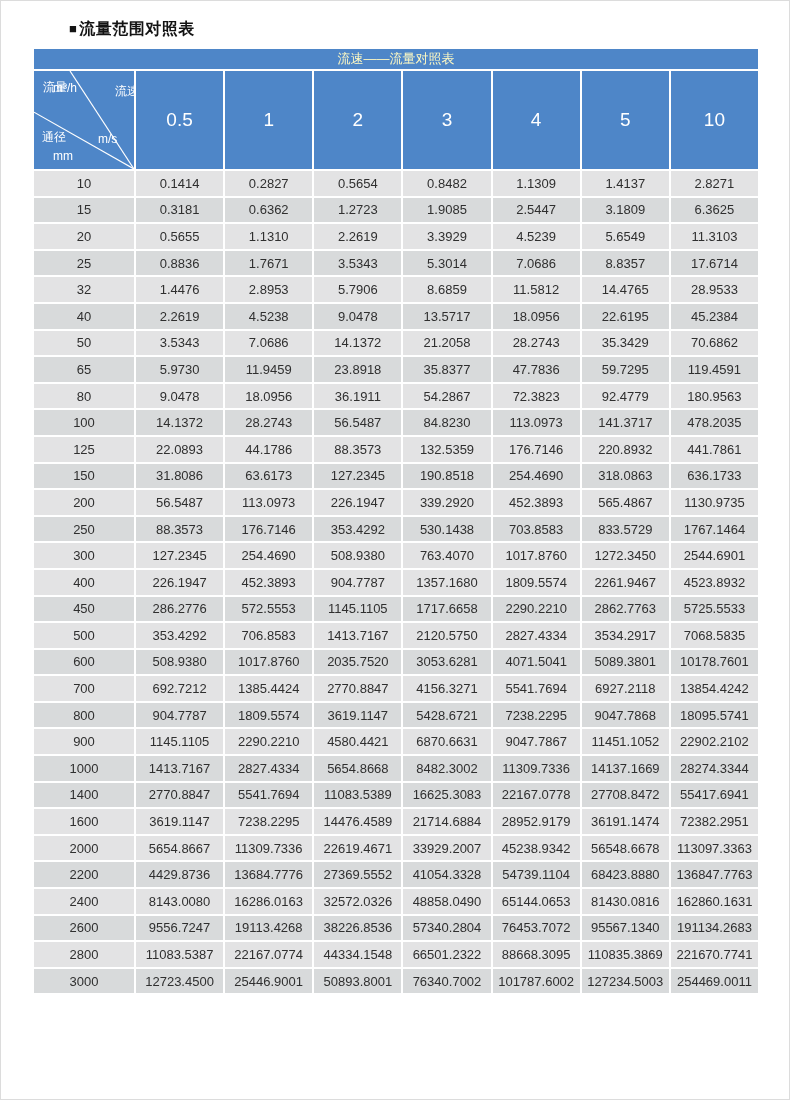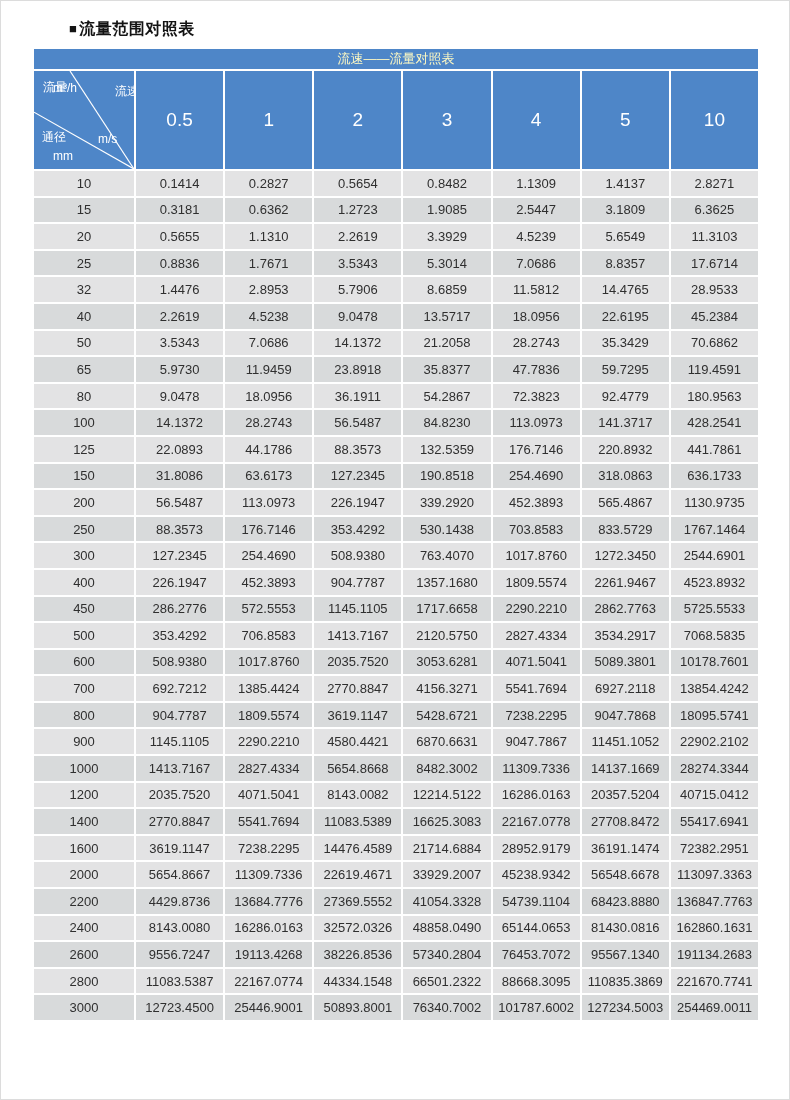--- a/index.html
+++ b/index.html
@@ -201,21 +201,21 @@
         <td>180.9563</td>
       </tr>
       <tr class="dark">
         <td>100</td>
         <td>14.1372</td>
         <td>28.2743</td>
         <td>56.5487</td>
         <td>84.8230</td>
         <td>113.0973</td>
         <td>141.3717</td>
-        <td>428.2541</td>
+        <td>478.2035</td>
       </tr>
       <tr class="light">
         <td>125</td>
         <td>22.0893</td>
         <td>44.1786</td>
         <td>88.3573</td>
         <td>132.5359</td>
         <td>176.7146</td>
         <td>220.8932</td>
         <td>441.7861</td>
@@ -333,30 +333,20 @@
       <tr class="dark">
         <td>1000</td>
         <td>1413.7167</td>
         <td>2827.4334</td>
         <td>5654.8668</td>
         <td>8482.3002</td>
         <td>11309.7336</td>
         <td>14137.1669</td>
         <td>28274.3344</td>
       </tr>
-      <tr class="light">
-        <td>1200</td>
-        <td>2035.7520</td>
-        <td>4071.5041</td>
-        <td>8143.0082</td>
-        <td>12214.5122</td>
-        <td>16286.0163</td>
-        <td>20357.5204</td>
-        <td>40715.0412</td>
-      </tr>
       <tr class="dark">
         <td>1400</td>
         <td>2770.8847</td>
         <td>5541.7694</td>
         <td>11083.5389</td>
         <td>16625.3083</td>
         <td>22167.0778</td>
         <td>27708.8472</td>
         <td>55417.6941</td>
       </tr>

